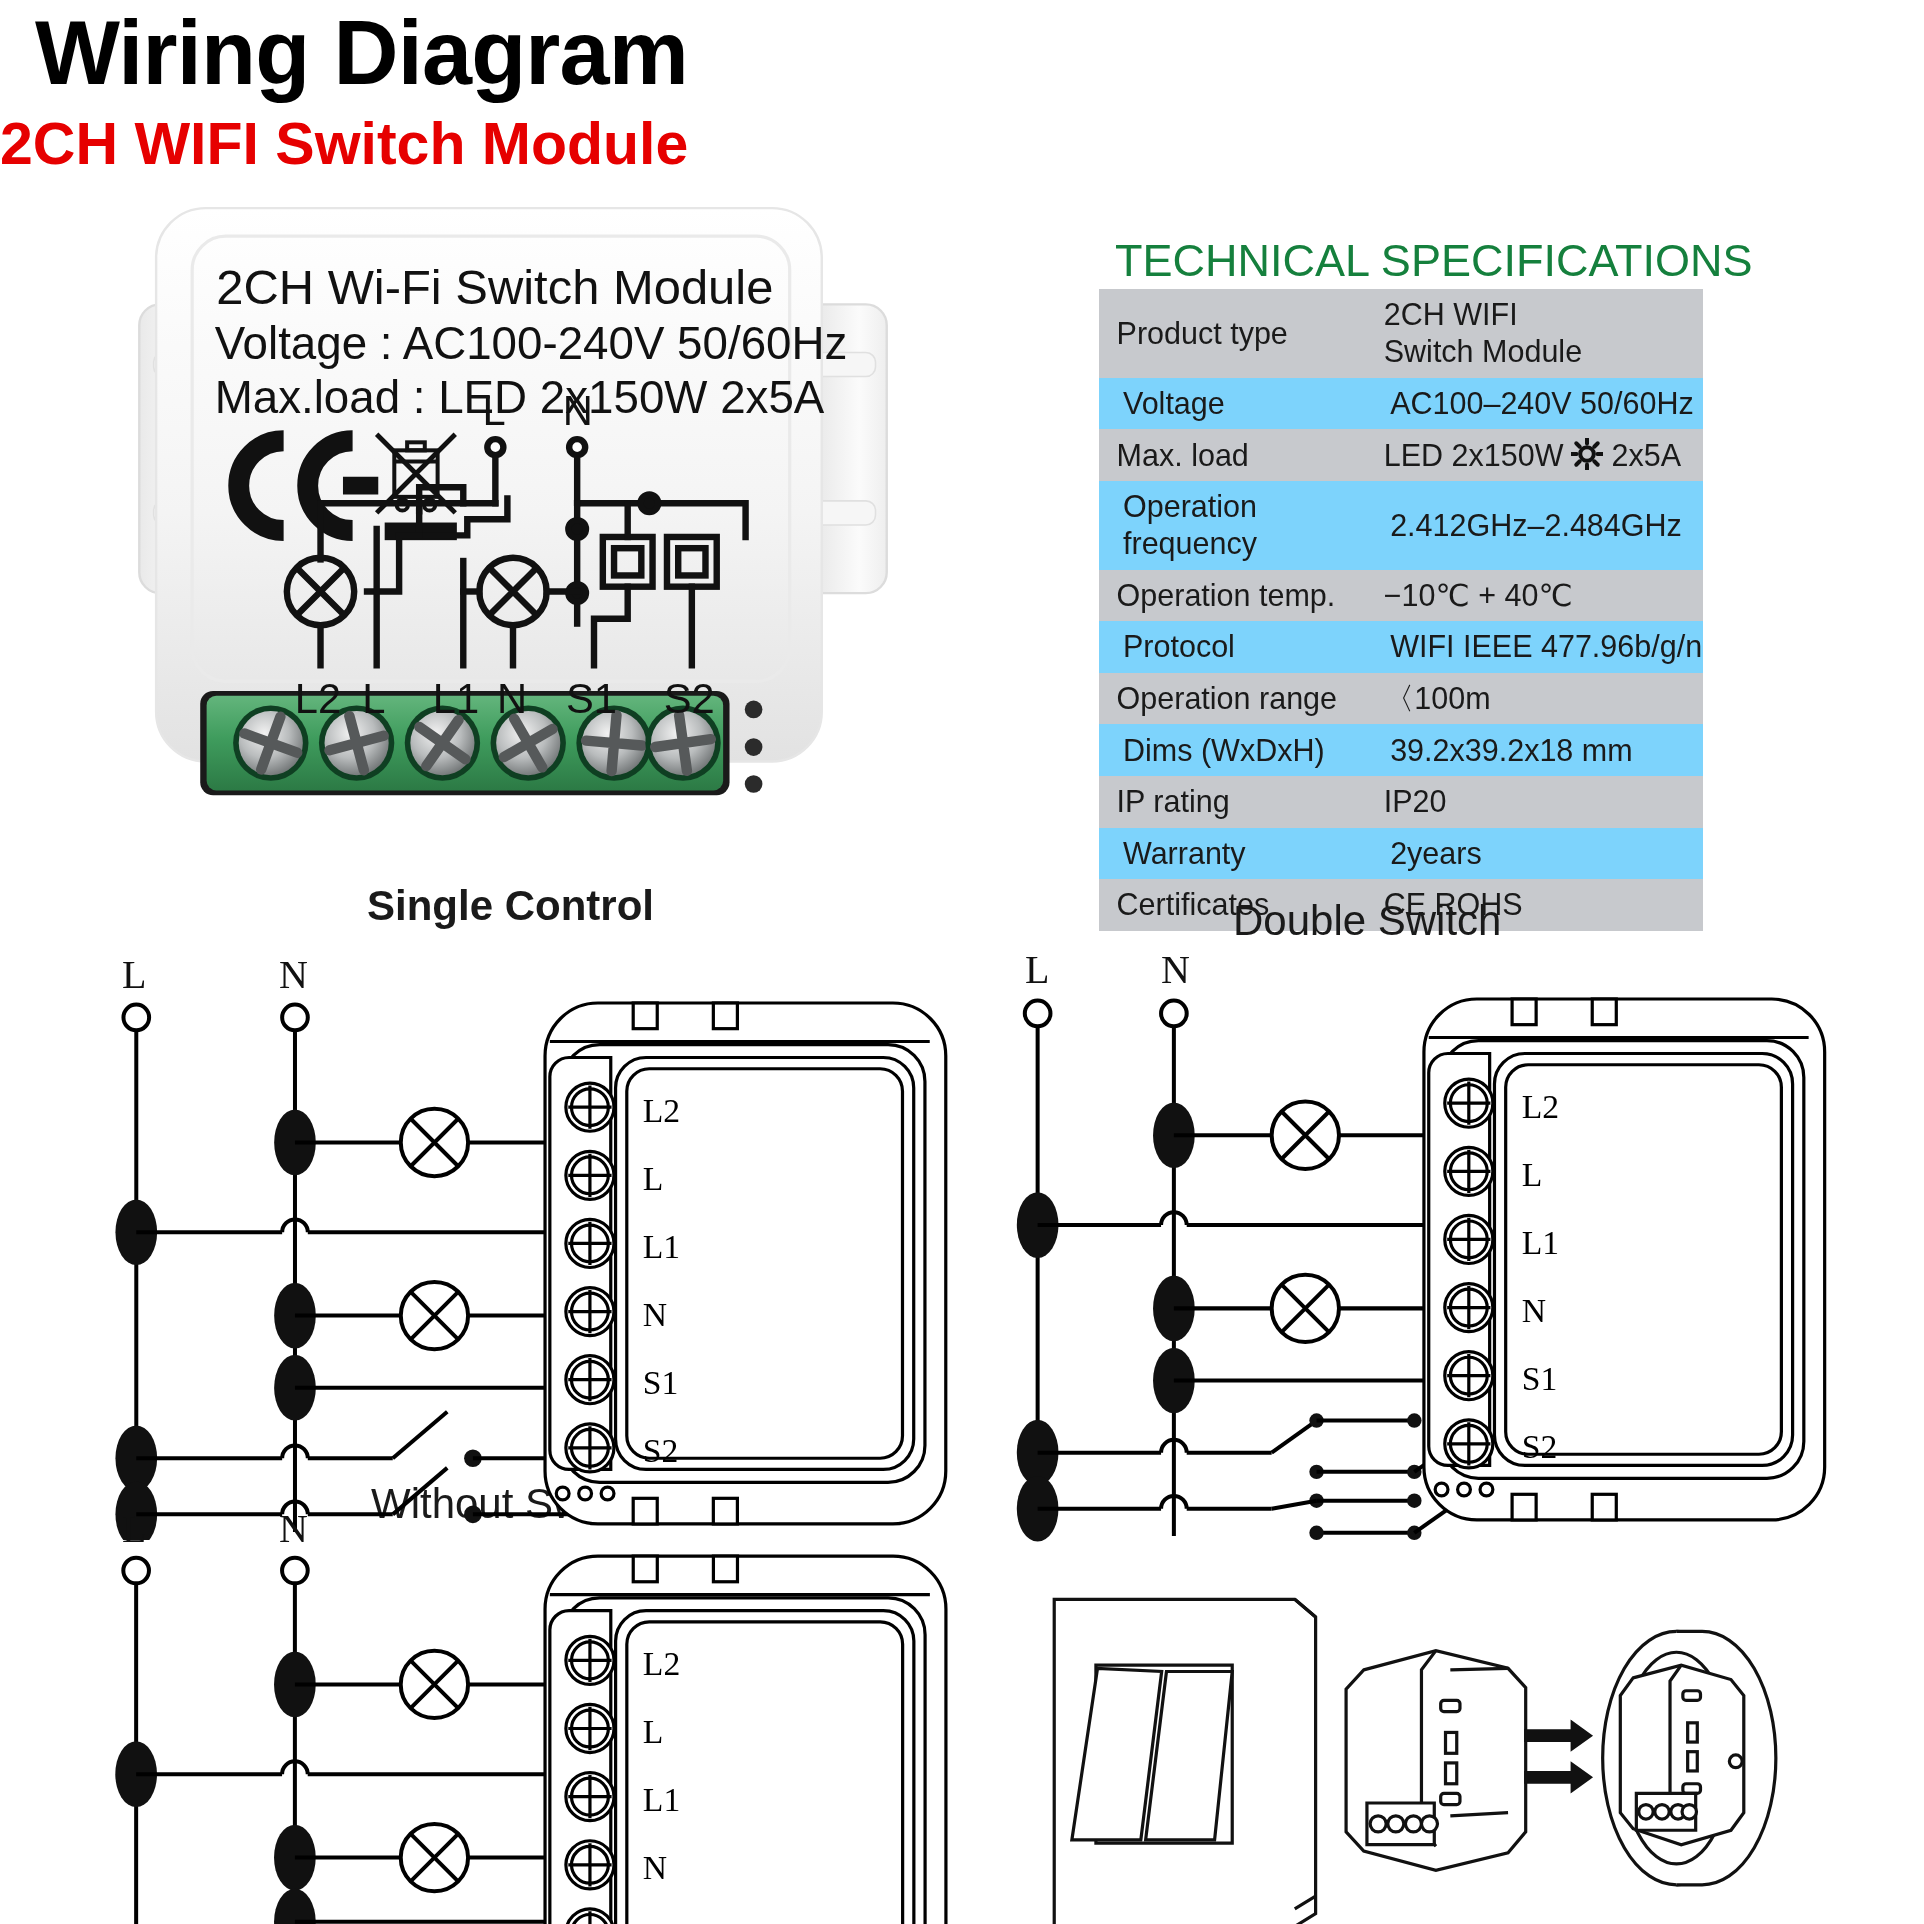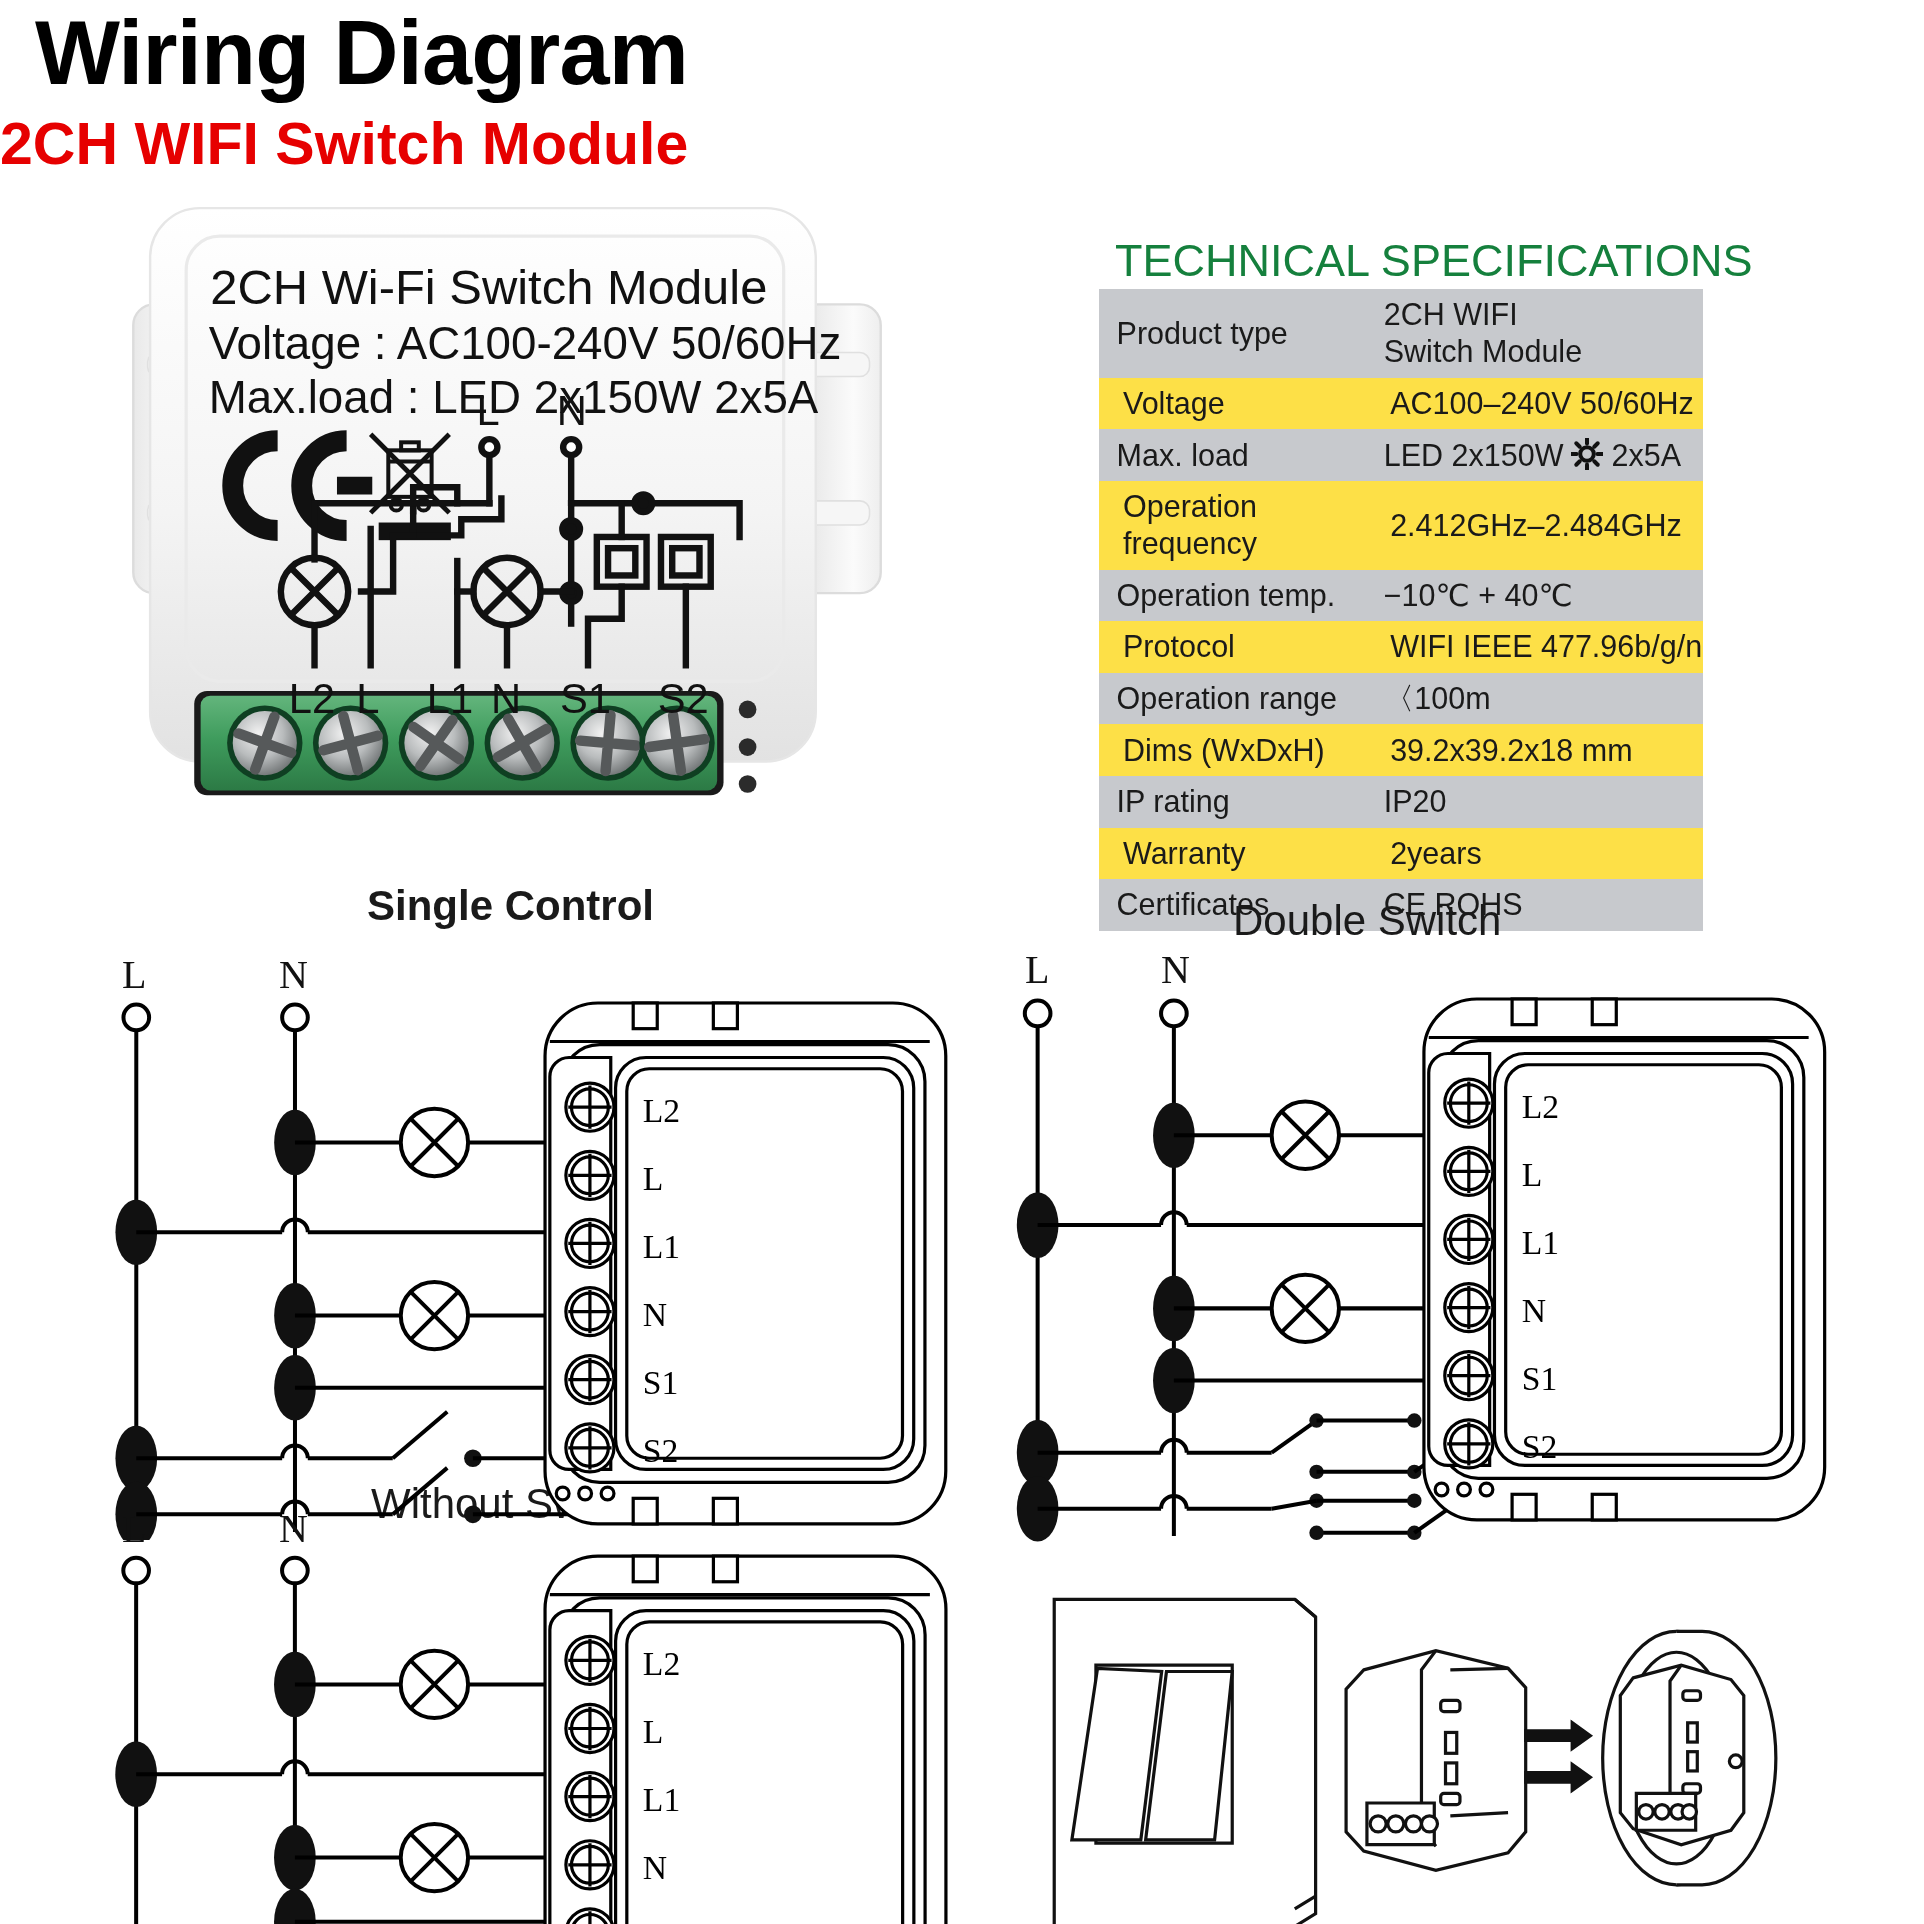--- a/index.html
+++ b/index.html
@@ -15,42 +15,42 @@
       font-size:59px;font-weight:bold;color:#e60000;line-height:1.05;}
 
   
   #spec-heading{top:235px;left:1115px;font-size:45px;color:#15803d;letter-spacing:0px;white-space:nowrap;}
   #spec-table{top:289px;left:1099px;width:604px;border-collapse:collapse;}
   #spec-table td{font-size:30.5px;color:#1a1a1a;padding:7.2px 0 7.2px 17.6px;vertical-align:middle;
                  line-height:1.22;border:0;}
   #spec-table td.k{width:265px;}
   #spec-table td.v{width:342px;}
   #spec-table tr.dark td{background:#c7c9cd;}
-  #spec-table tr.light td{background:#fde047;padding-left:24px;}
+  #spec-table tr.light td{background:#7dd3fc;padding-left:24px;}
   .sun-ico{display:inline-block;vertical-align:-4px;margin:0 8px;}
 
   
   .sect-h{font-size:42px;color:#1a1a1a;white-space:nowrap;}
   #h-single{top:882px;left:367px;font-weight:bold;}
   #h-double{top:897px;left:1233px;}
   #h-without{top:1480px;left:371px;}
 
   
   svg{display:block;}
   .ln{fill:none;stroke:#000;stroke-width:5;}
   .ln3{fill:none;stroke:#000;stroke-width:4;}
   .lbl{font-family:"Liberation Serif","DejaVu Serif",serif;font-size:42px;fill:#000;}
 </style>
 </head>
 <body>
 
 <div class="abs" id="main-title">Wiring Diagram</div>
 <div class="abs" id="sub-title">2CH WIFI Switch Module</div>
 
-<div class="abs" style="top:192px;left:106px;width:802px;height:722px;">
+<div class="abs" style="top:192px;left:112px;width:802px;height:722px;">
 <svg width="802" height="722" viewBox="0 0 1000 900">
   <defs>
     <linearGradient id="bodyg" x1="0" y1="0" x2="0" y2="1">
       <stop offset="0%" stop-color="#ffffff"></stop>
           <stop offset="55%" stop-color="#f4f4f4"></stop>
           <stop offset="100%" stop-color="#e2e2e2"></stop>
     </linearGradient>
     <linearGradient id="wingg" x1="0" y1="0" x2="1" y2="0">
       <stop offset="0%" stop-color="#e9e9e9"></stop>
           <stop offset="60%" stop-color="#fbfbfb"></stop>

